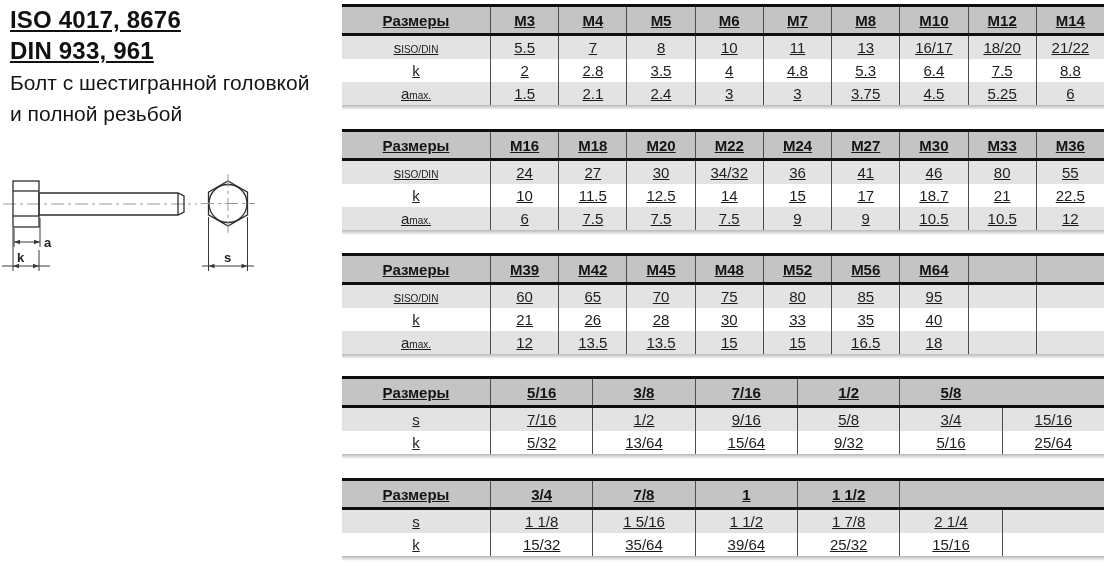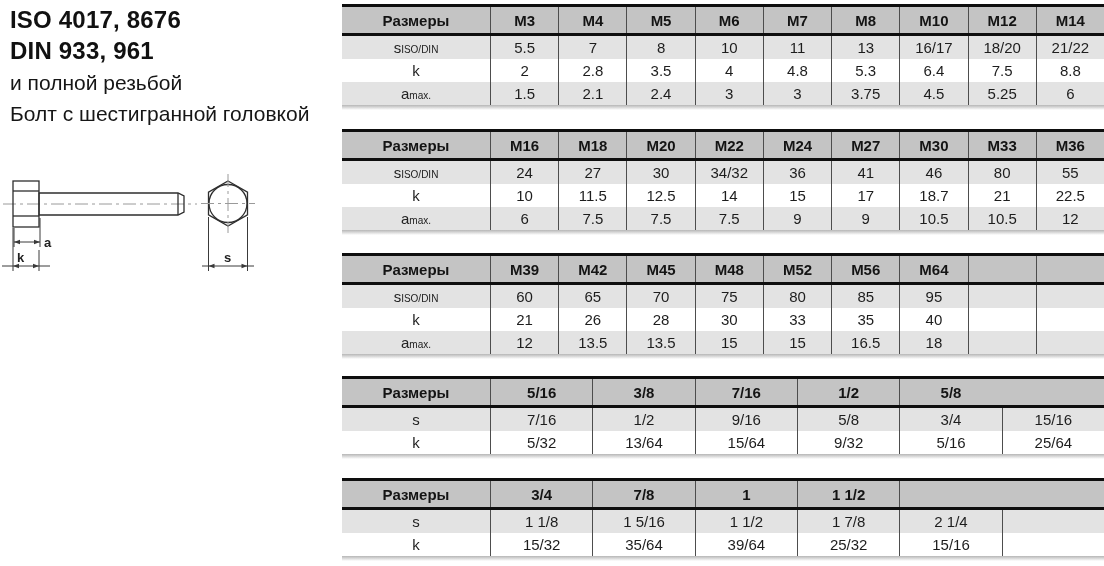--- a/index.html
+++ b/index.html
@@ -2,27 +2,27 @@
 <html><head>
 <meta charset="utf-8">
 <style>
   html,body{margin:0;padding:0;}
   body{
     width:1104px;height:566px;position:relative;overflow:hidden;
     background:#ffffff;font-family:"Liberation Sans", sans-serif;color:#1a1a1a;
   }
   
   .titleblock{position:absolute;left:10px;top:4px;width:330px;}
-  .title-main{font-size:24px;font-weight:bold;line-height:31px;letter-spacing:0.2px;color:#111;}
+  .title-main{font-size:24px;font-weight:bold;line-height:31px;letter-spacing:0.2px;color:#111;text-decoration:underline;}
   .title-desc{font-size:21px;line-height:29px;color:#161616;margin-top:2px;}
   
   .diagram{position:absolute;left:0;top:165px;}
   
   .tables-wrap{position:absolute;left:342px;top:0;width:762px;height:566px;}
-  .tbl{position:absolute;left:0;width:762px;}
+  .tbl{position:absolute;left:0;width:762px;text-decoration:underline;}
   .tbl::after{content:"";position:absolute;left:0;right:0;bottom:-5px;height:5px;
     background:linear-gradient(to bottom, rgba(110,110,110,0.5), rgba(110,110,110,0));}
   .t-row{display:grid;width:762px;}
   .t-head{height:26px;background:#c4c4c4;border-top:3px solid #0e0e0e;border-bottom:3px solid #0e0e0e;}
   .t-body{height:23px;background:#ffffff;}
   .t-body.shade{background:#e3e3e3;}
   .t-cell{display:flex;align-items:center;justify-content:center;font-size:15px;overflow:hidden;white-space:nowrap;}
   .t-cell + .t-cell{border-left:1px solid #4d4d4d;}
   .t-head .t-cell{font-weight:bold;color:#141414;}
   .t-rowlabel{font-size:15px;color:#222;}
@@ -33,22 +33,22 @@
   .cl{stroke:#9a9a9a;stroke-width:1;fill:none;stroke-dasharray:13 4 3 4;}
   .dim{stroke:#3a3a3a;stroke-width:1;fill:none;}
   .dimtxt{font-family:"Liberation Sans",sans-serif;font-size:13px;font-weight:bold;fill:#222;}
 </style>
 </head>
 <body>
 
 <div class="titleblock">
   <div class="title-main">ISO 4017, 8676</div>
   <div class="title-main">DIN 933, 961</div>
+  <div class="title-desc">Болт с шестигранной головкой</div>
   <div class="title-desc">и полной резьбой</div>
-  <div class="title-desc">Болт с шестигранной головкой</div>
 </div>
 
 <svg class="diagram" width="270" height="120" viewBox="0 0 270 120">
 
   <line class="cl" x1="3" y1="39" x2="197" y2="39"></line>
 
   <g>
     <rect class="dl" x="13" y="16" width="26" height="46"></rect>
     <line class="dl" x1="13" y1="26" x2="39" y2="26"></line>
     <line class="dl" x1="13" y1="51" x2="39" y2="51"></line>

